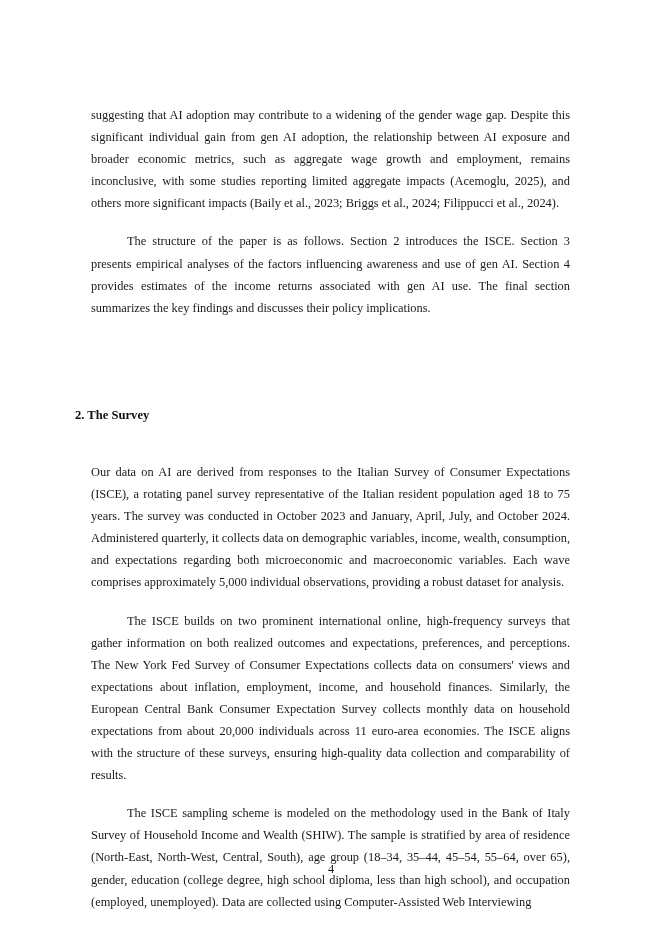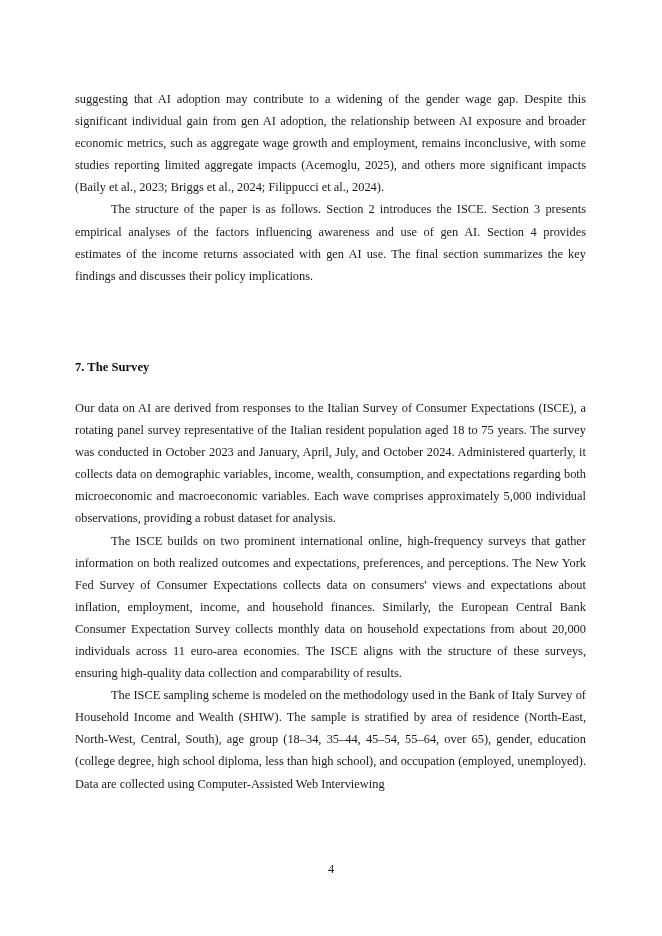--- a/index.html
+++ b/index.html
@@ -17,21 +17,21 @@
     font-family: "Liberation Serif", "DejaVu Serif", serif;
     color: #111111;
   }
   .content {
     position: absolute;
     left: 75px;
     top: 88px;
     width: 511px;
   }
   p.body-para {
-    margin: 0;
+    margin: 16px;
     font-size: 12.4px;
     line-height: 22.1px;
     text-align: justify;
     text-justify: inter-word;
     hyphens: none;
     color: #1a1a1a;
   }
   p.indent {
     text-indent: 36px;
   }
@@ -66,21 +66,21 @@
 <div class="page">
 
   <div class="content">
 
     <p class="body-para">suggesting that AI adoption may contribute to a widening of the gender wage gap. Despite this significant individual gain from gen AI adoption, the relationship between AI exposure and broader economic metrics, such as aggregate wage growth and employment, remains inconclusive, with some studies reporting limited aggregate impacts (Acemoglu, 2025), and others more significant impacts (Baily et al., 2023; Briggs et al., 2024; Filippucci et al., 2024).</p>
 
     <p class="body-para indent">The structure of the paper is as follows. Section 2 introduces the ISCE. Section 3 presents empirical analyses of the factors influencing awareness and use of gen AI. Section 4 provides estimates of the income returns associated with gen AI use. The final section summarizes the key findings and discusses their policy implications.</p>
 
     <div class="gap-before-heading"></div>
 
-    <h2 class="section-heading">7. The Survey</h2>
+    <h2 class="section-heading">2. The Survey</h2>
 
     <div class="gap-after-heading"></div>
 
     <p class="body-para">Our data on AI are derived from responses to the Italian Survey of Consumer Expectations (ISCE), a rotating panel survey representative of the Italian resident population aged 18 to 75 years. The survey was conducted in October 2023 and January, April, July, and October 2024. Administered quarterly, it collects data on demographic variables, income, wealth, consumption, and expectations regarding both microeconomic and macroeconomic variables. Each wave comprises approximately 5,000 individual observations, providing a robust dataset for analysis.</p>
 
     <p class="body-para indent">The ISCE builds on two prominent international online, high-frequency surveys that gather information on both realized outcomes and expectations, preferences, and perceptions. The New York Fed Survey of Consumer Expectations collects data on consumers' views and expectations about inflation, employment, income, and household finances. Similarly, the European Central Bank Consumer Expectation Survey collects monthly data on household expectations from about 20,000 individuals across 11 euro-area economies. The ISCE aligns with the structure of these surveys, ensuring high-quality data collection and comparability of results.</p>
 
     <p class="body-para indent">The ISCE sampling scheme is modeled on the methodology used in the Bank of Italy Survey of Household Income and Wealth (SHIW). The sample is stratified by area of residence (North-East, North-West, Central, South), age group (18–34, 35–44, 45–54, 55–64, over 65), gender, education (college degree, high school diploma, less than high school), and occupation (employed, unemployed). Data are collected using Computer-Assisted Web Interviewing</p>
 
   </div>

